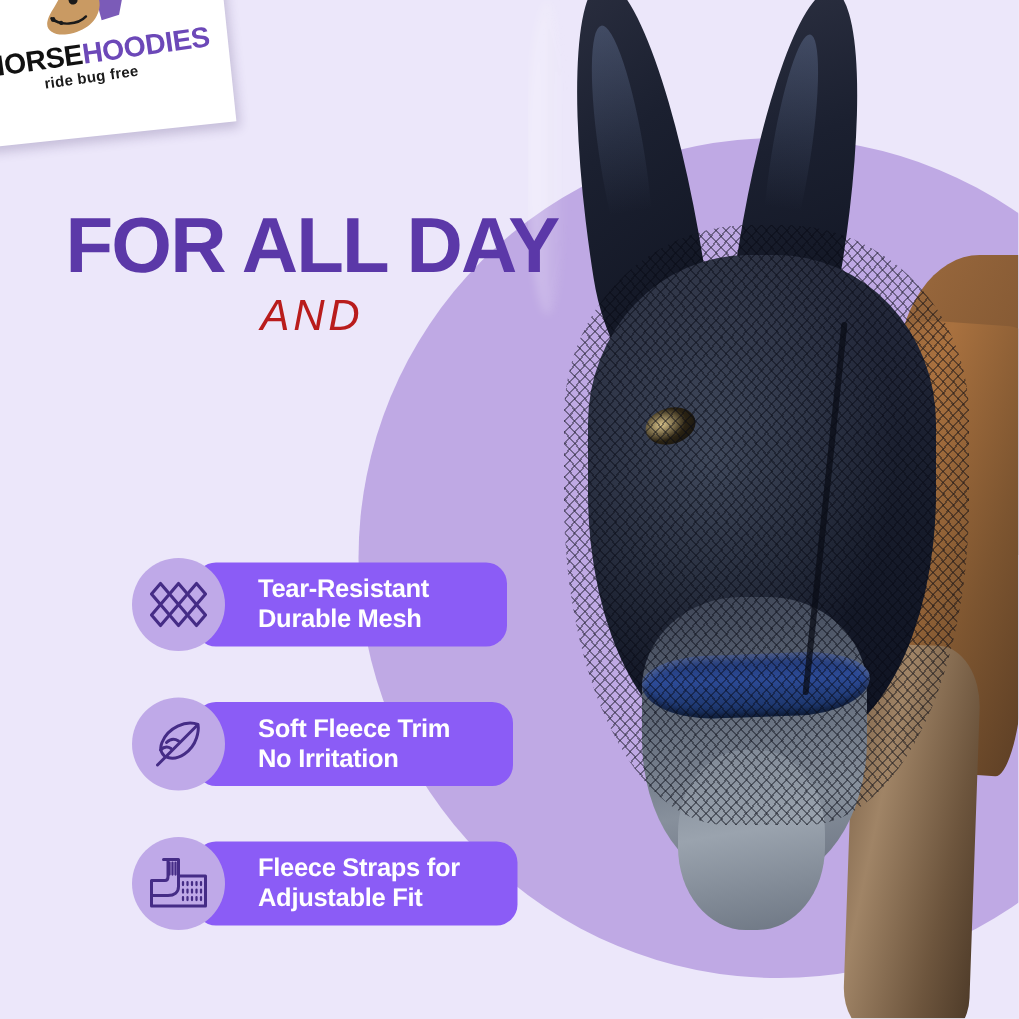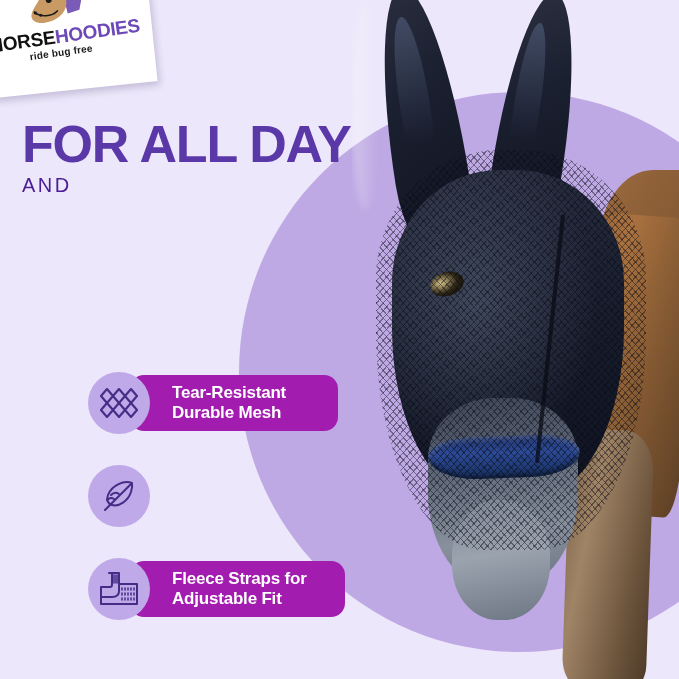--- a/index.html
+++ b/index.html
@@ -198,57 +198,59 @@
     text-align: center;
     font-size: 10px;
     font-weight: 700;
     color: #1a1a1a;
     letter-spacing: .2px;
   }
 
   
   #headline {
     position: absolute;
-    left: 22px; top: 120px;
+    left: 22px; top: 140px;
     width: 372px;
+    text-align: center;
     color: #5b38a8;
   }
   .hl-line {
     font-weight: 800;
     font-size: 52px;
     line-height: .96;
     letter-spacing: -1.2px;
     display: block;
   }
   #hlAnd {
     display: block;
-    font-size: 20px;
+    font-size: 29px;
     font-weight: 400;
     letter-spacing: 2.5px;
-    color: #4c1d95;
+    color: #b91c1c;
     line-height: 1.5;
+    font-style: italic;
   }
 
   
   #features {
     position: absolute;
     left: 88px; top: 372px;
     width: 260px;
   }
   .feature {
     position: relative;
     height: 62px;
     margin-bottom: 31px;
   }
   .feature-pill {
     position: absolute;
     left: 42px; top: 3px;
     height: 56px;
     border-radius: 14px;
-    background: #a21caf;
+    background: #8b5cf6;
     display: flex;
     align-items: center;
     padding-left: 42px;
     box-sizing: border-box;
   }
   #pill0 { width: 208px; }
   #pill1 { width: 212px; }
   #pill2 { width: 215px; }
   .feature-text {
     color: #ffffff;
@@ -336,20 +338,24 @@
             <path d="M31 4 L37 11 L31 18 L25 11 Z"></path>
             <path d="M7 18 L13 25 L7 32 L1 25 Z"></path>
             <path d="M19 18 L25 25 L19 32 L13 25 Z"></path>
             <path d="M31 18 L37 25 L31 32 L25 25 Z"></path>
           </g>
         </svg>
       </div>
     </div>
 
     <div class="feature">
+      <div class="feature-pill" id="pill1">
+        <span class="feature-text">Soft Fleece Trim
+No Irritation</span>
+      </div>
       <div class="feature-icon-circle">
         <svg width="38" height="38" viewBox="0 0 38 38">
           <g fill="none" stroke="#452c86" stroke-width="2" stroke-linecap="round" stroke-linejoin="round">
             <path d="M32 6 C24 3 12 8 8 18 C6 23 8 27 12 28 C19 30 28 24 31 15 C32 12 32.5 9 32 6 Z"></path>
             <path d="M31 7 L5 33"></path>
             <path d="M14 22 C11 20 9 21 7 23"></path>
             <path d="M19 17 C16 15 13 16 11 18"></path>
           </g>
         </svg>
       </div>

